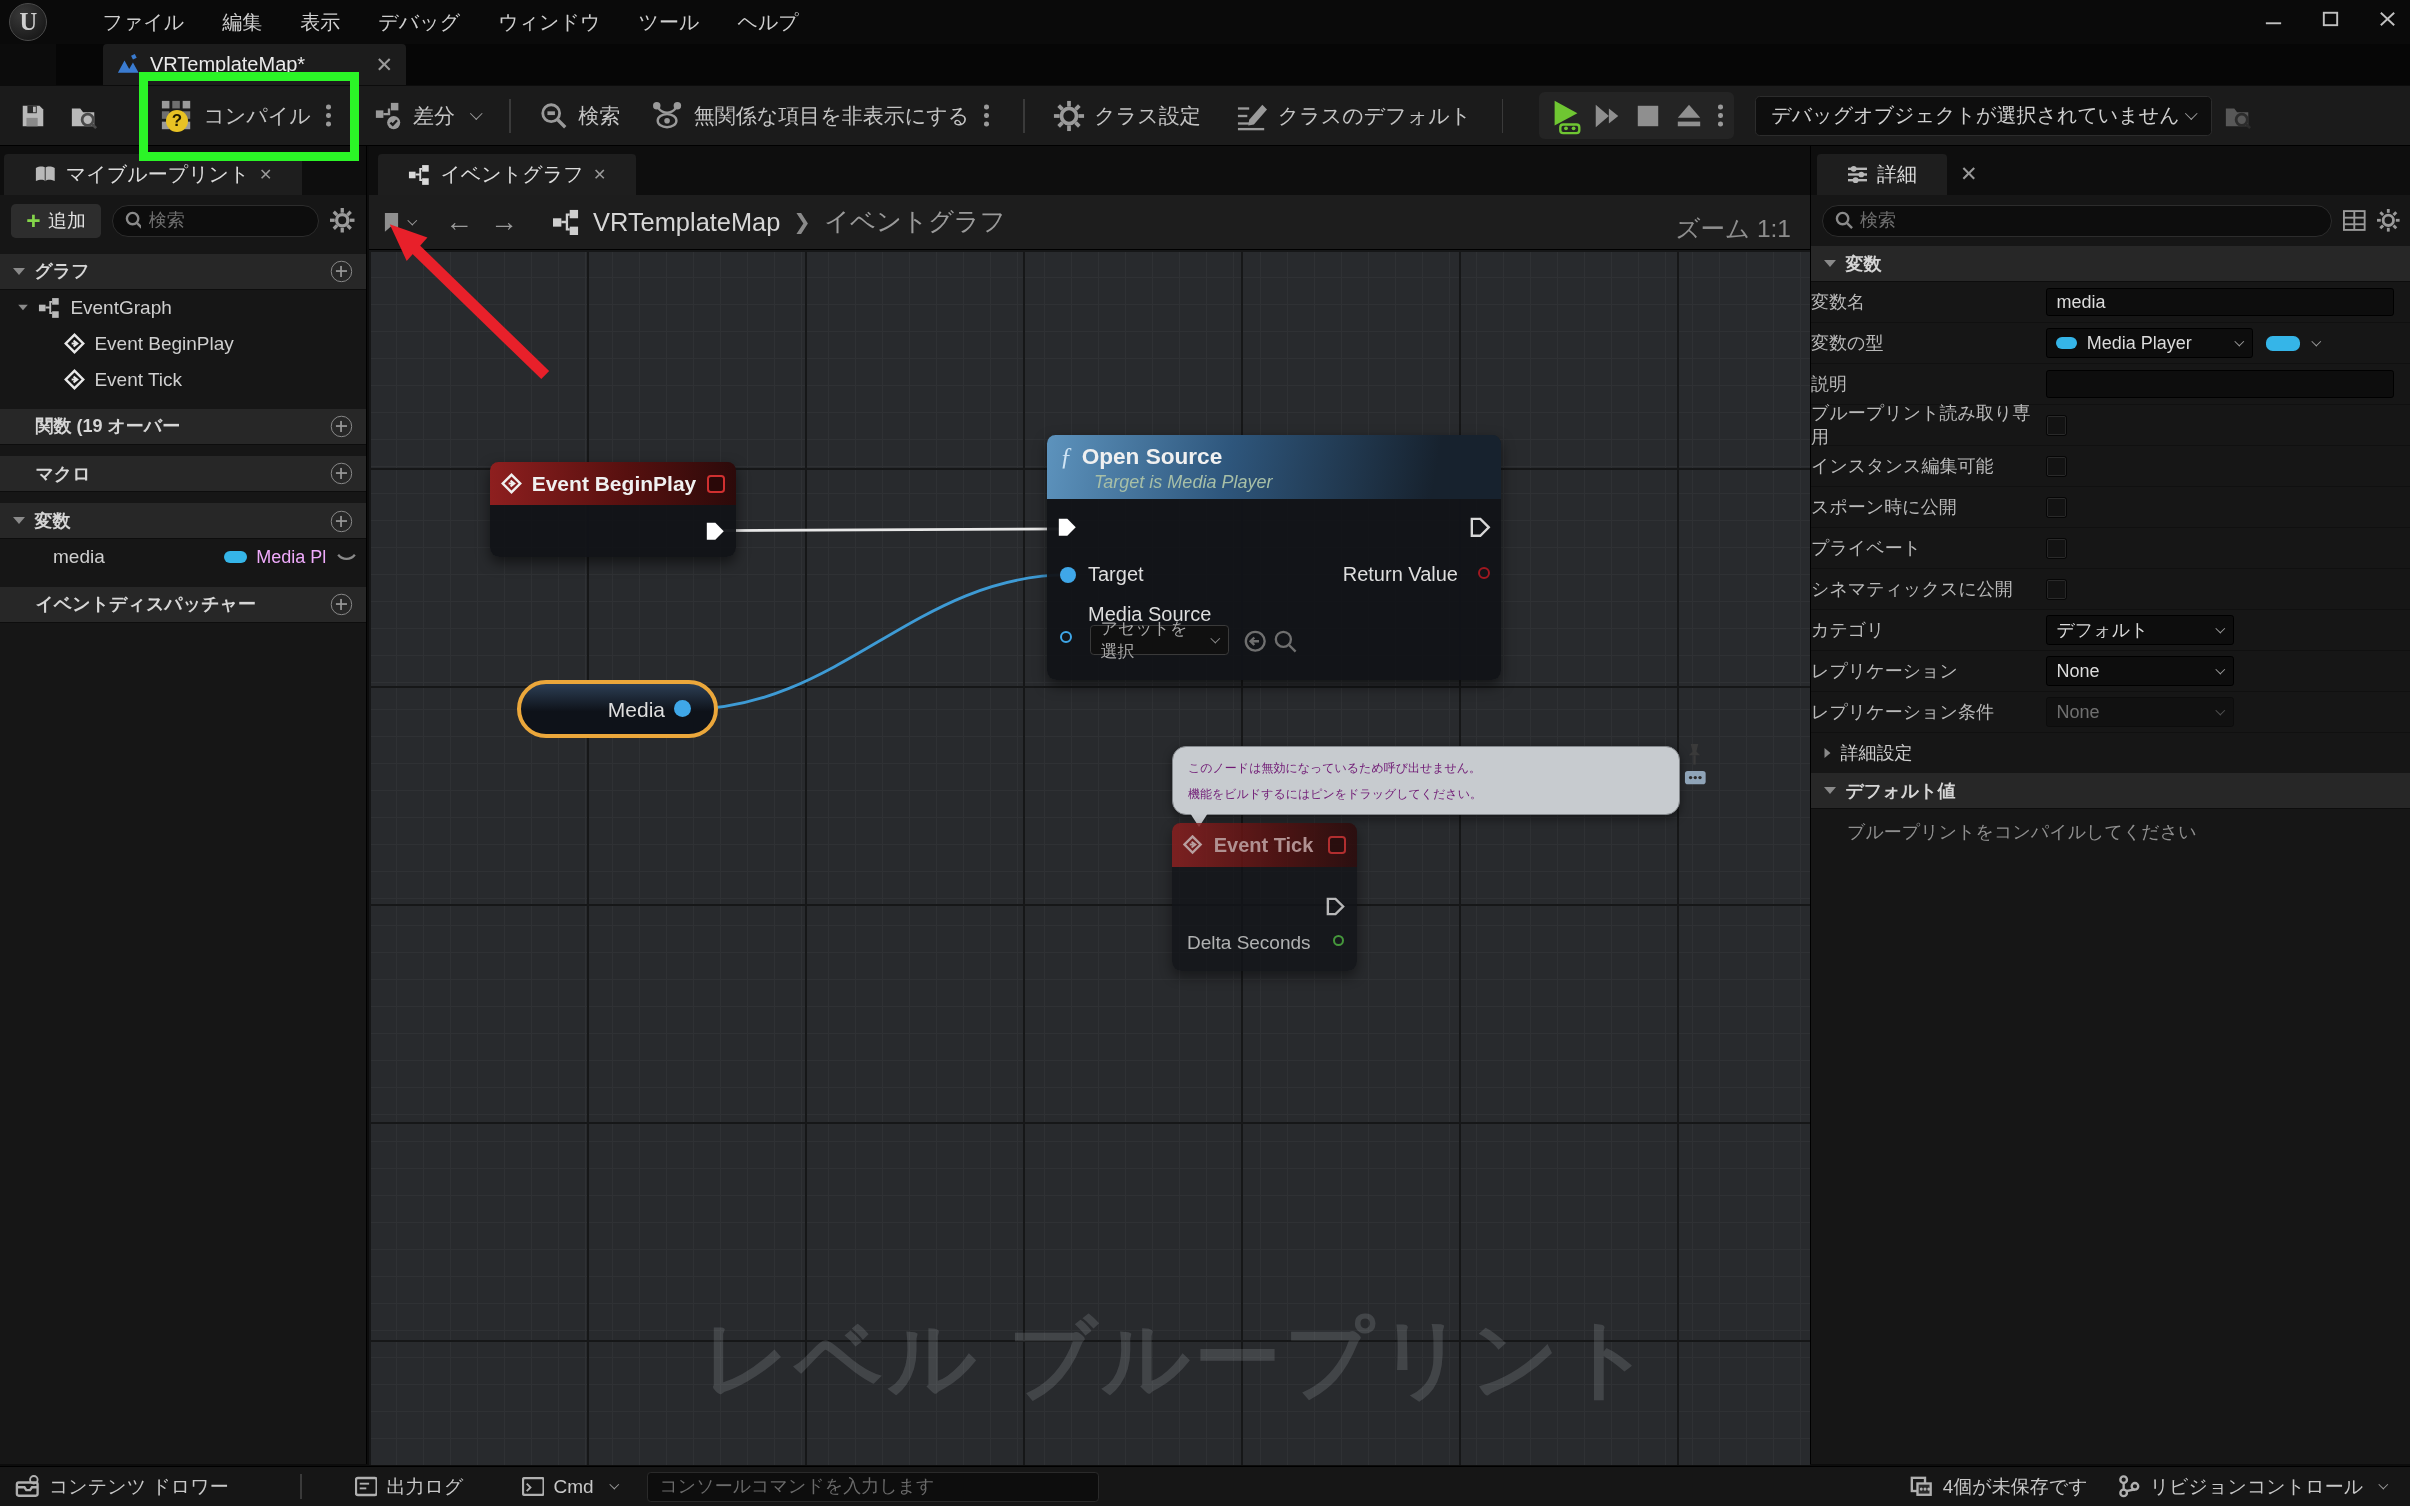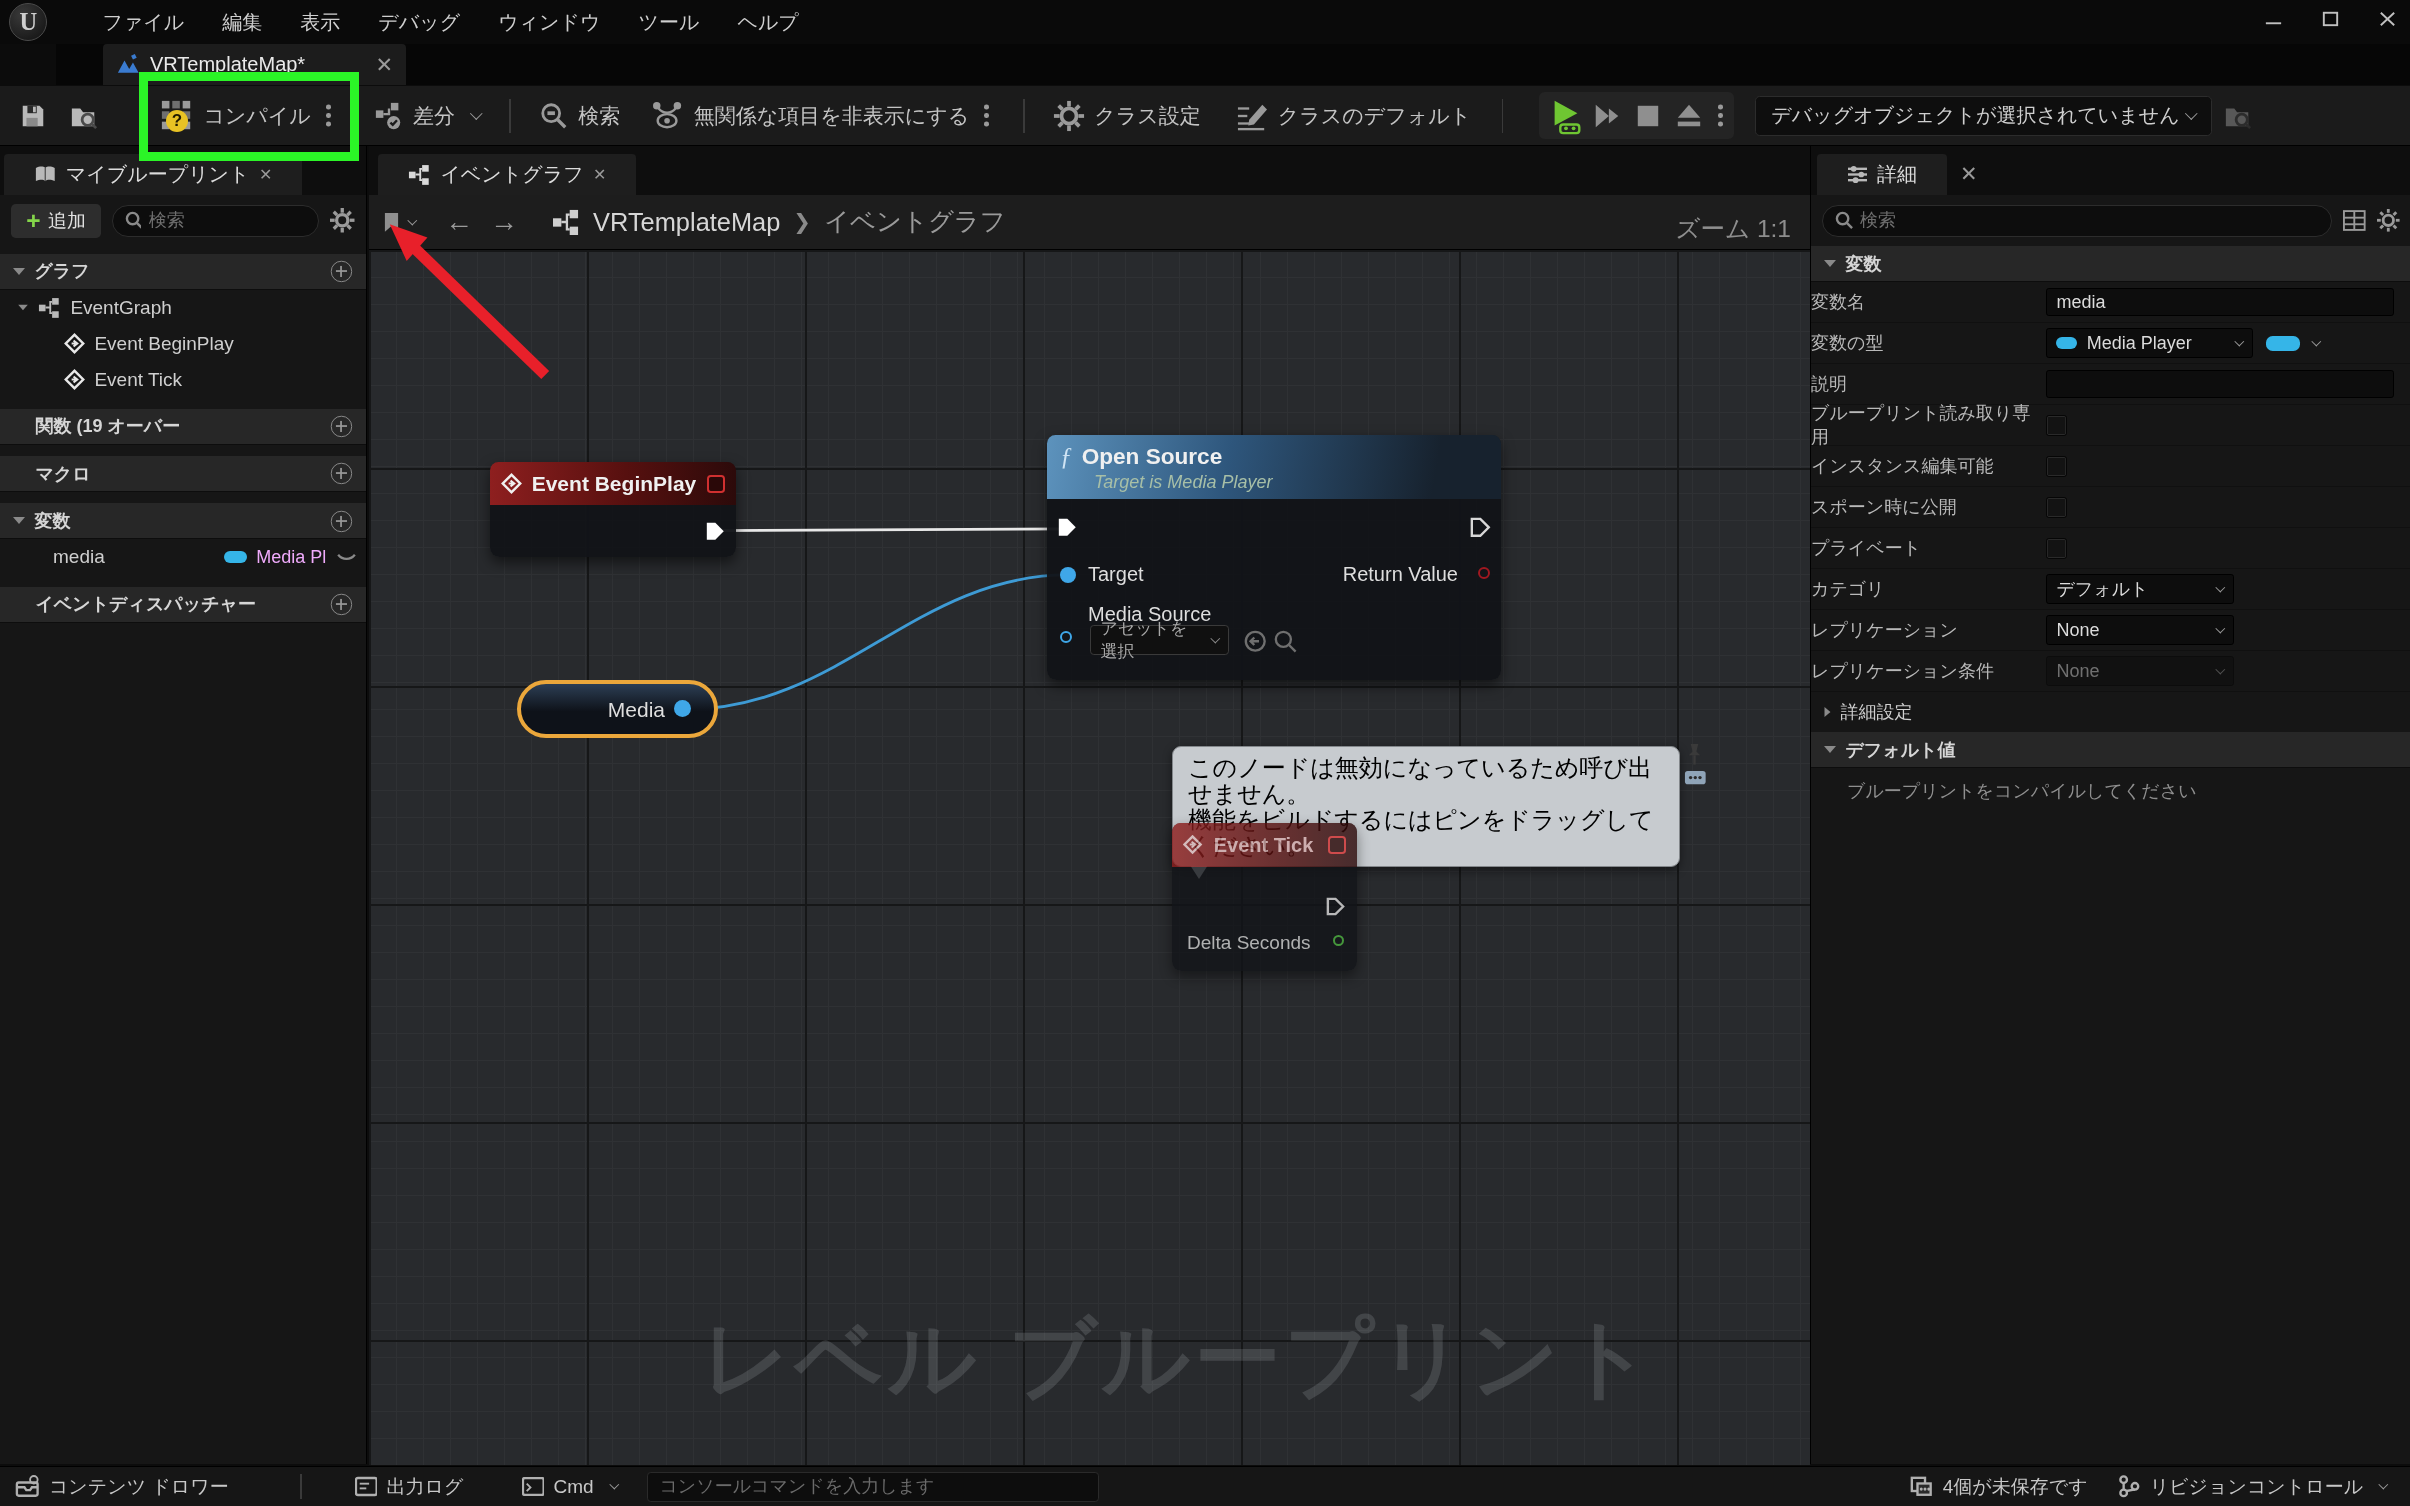--- a/index.html
+++ b/index.html
@@ -101,21 +101,21 @@
   #node-opensource .fn-ic { font-family:"Liberation Serif","DejaVu Serif",serif; font-style:italic; font-size:24.5px; color:#cfe4f4; margin-right:9.4px; }
   #node-opensource .sub { font-style:italic; font-size:18px; color:#a7bfa7; margin-left:34px; margin-top:1.9px; }
   .asset-select { background:#101010; border:0.9px solid #3a3a3a; border-radius:3.8px; height:30px; display:flex; align-items:center; padding:0 9.4px; color:#a8a8a8; font-size:17px; gap:7.5px; }
 
   #node-media { border:4.7px solid #eba73b; border-radius:29px; background:linear-gradient(180deg,#2c3e54 0%,#0e1219 55%,#0e1219 100%); }
 
   #node-tick { opacity:0.82; }
   #node-tick .node-title { color:#cfa8a8; }
 
   
-  #tooltip { position:absolute; background:#c7cbcf; border:1.9px solid #83878b; border-radius:9px; padding:7.5px 15px; color:#000000; font-size:24px; line-height:26px; box-shadow:0 3.8px 9.4px rgba(0,0,0,0.45); }
+  #tooltip { position:absolute; background:#c7cbcf; border:1.9px solid #83878b; border-radius:14px; padding:7.5px 15px; color:#701a75; font-size:12px; line-height:26px; box-shadow:0 3.8px 9.4px rgba(0,0,0,0.45); }
   #tooltip:after { content:""; position:absolute; left:17px; bottom:-13px; border-left:9.4px solid transparent; border-right:9.4px solid transparent; border-top:14px solid #c7cbcf; }
 
   
   #status-bar { left:0; top:1466px; width:2411px; height:40px; background:#161616; border-top:1.9px solid #000; display:flex; align-items:center; color:#c8c8c8; font-size:19px; }
   .sb-item { display:flex; align-items:center; gap:9.4px; padding:0 15px; height:100%; }
   #console-input { background:#0d0d0d; border:0.9px solid #2a2a2a; border-radius:3.8px; height:30px; width:452px; color:#cfcfcf; padding:0 11.3px; font-size:18px; font-family:inherit; outline:0; }
   #console-input::placeholder { color:#6a6a6a; }
 
   svg.ic { display:block; }
 </style>
@@ -645,20 +645,26 @@
           <span class="checkbox"></span>
         </span>
     </div>
     <div class="prop-row">
       <span class="prop-label">プライベート</span>
       <span class="prop-ctrl">
           <span class="checkbox"></span>
         </span>
     </div>
     <div class="prop-row">
+      <span class="prop-label">シネマティックスに公開</span>
+      <span class="prop-ctrl">
+          <span class="checkbox"></span>
+        </span>
+    </div>
+    <div class="prop-row">
       <span class="prop-label">カテゴリ</span>
       <span class="prop-ctrl">
         <span class="dropdown" style="max-width:188px">
           <span class="grow">デフォルト</span>
           <span class="chev small"></span>
         </span>
       </span>
     </div>
     <div class="prop-row">
       <span class="prop-label">レプリケーション</span>

